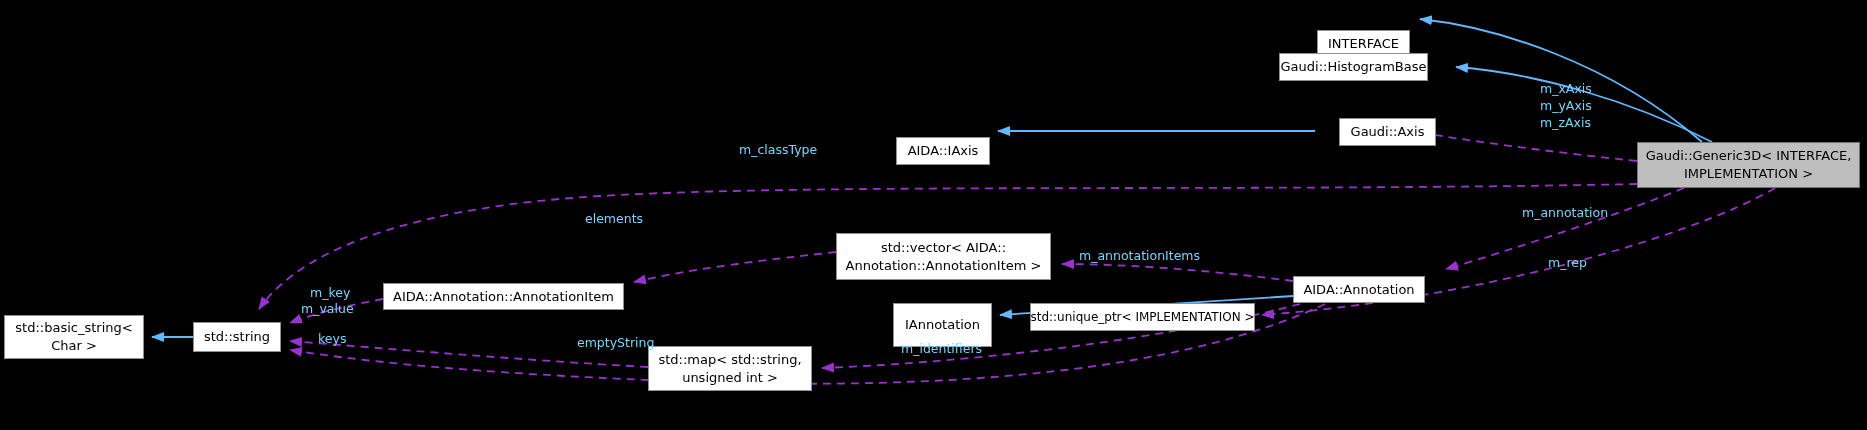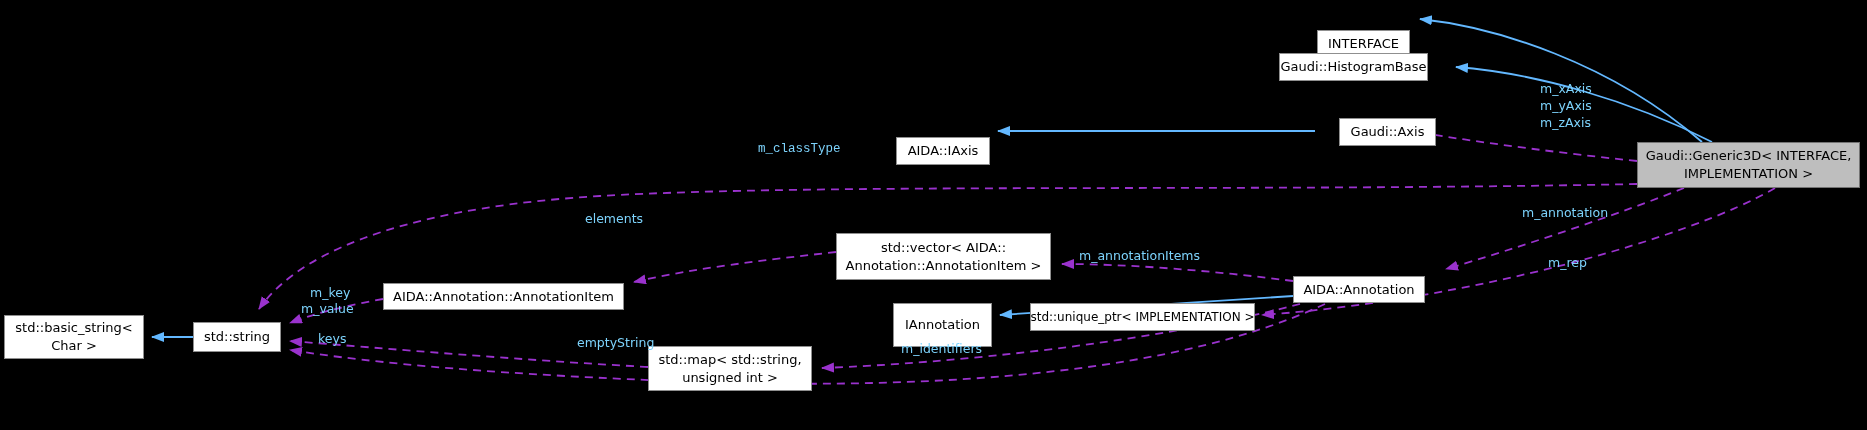--- a/index.html
+++ b/index.html
@@ -105,21 +105,21 @@
     <span>unsigned int &gt;</span>
   </div>
 
   <div class="node small" style="left:1030px;top:303px;width:225px;height:28px;">
     <span>std::unique_ptr&lt; IMPLEMENTATION &gt;</span>
   </div>
 
   <div class="elabel" style="left:1540px;top:82px;">m_xAxis</div>
   <div class="elabel" style="left:1540px;top:99px;">m_yAxis</div>
   <div class="elabel" style="left:1540px;top:116px;">m_zAxis</div>
-  <div class="elabel" style="left:758px;top:143px;font-family:Liberation Mono, monospace;">m_classType</div>
+  <div class="elabel" style="left:739px;top:143px;">m_classType</div>
   <div class="elabel" style="left:1522px;top:206px;">m_annotation</div>
   <div class="elabel" style="left:1548px;top:256px;">m_rep</div>
   <div class="elabel" style="left:1079px;top:249px;">m_annotationItems</div>
   <div class="elabel" style="left:585px;top:212px;">elements</div>
   <div class="elabel" style="left:310px;top:286px;">m_key</div>
   <div class="elabel" style="left:301px;top:302px;">m_value</div>
   <div class="elabel" style="left:318px;top:332px;">keys</div>
   <div class="elabel" style="left:901px;top:342px;">m_identifiers</div>
   <div class="elabel" style="left:577px;top:336px;">emptyString</div>
 

